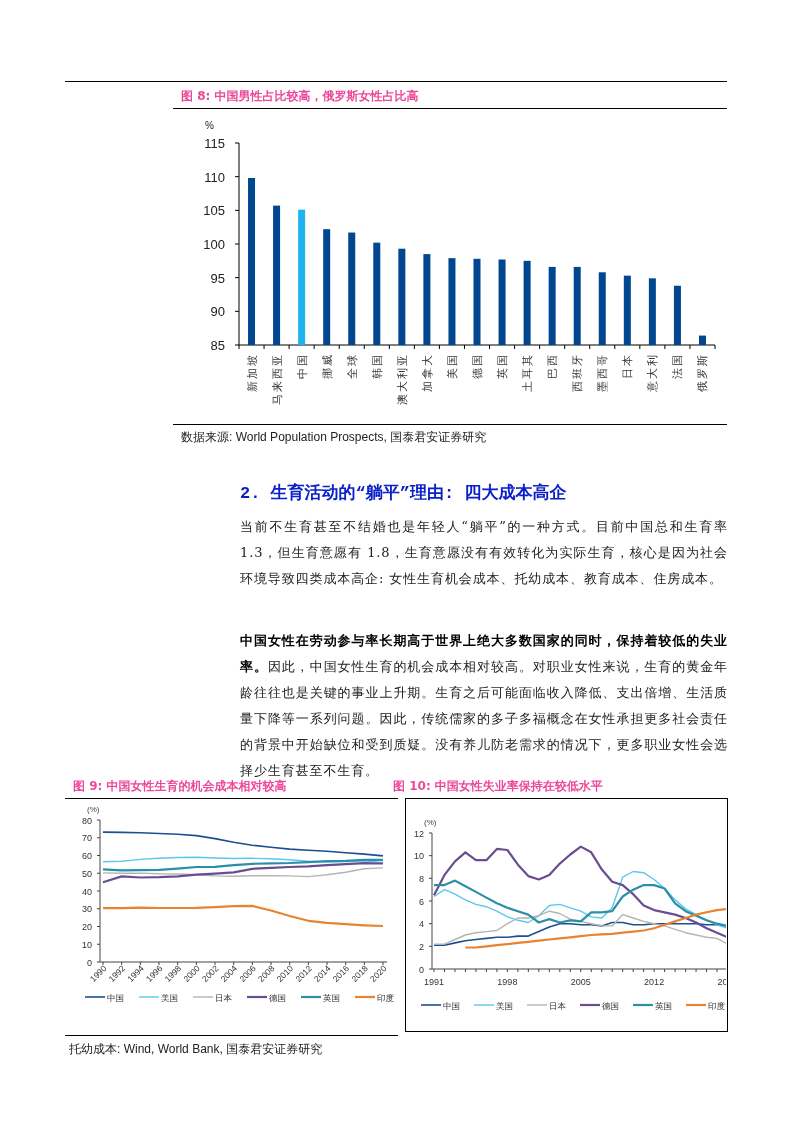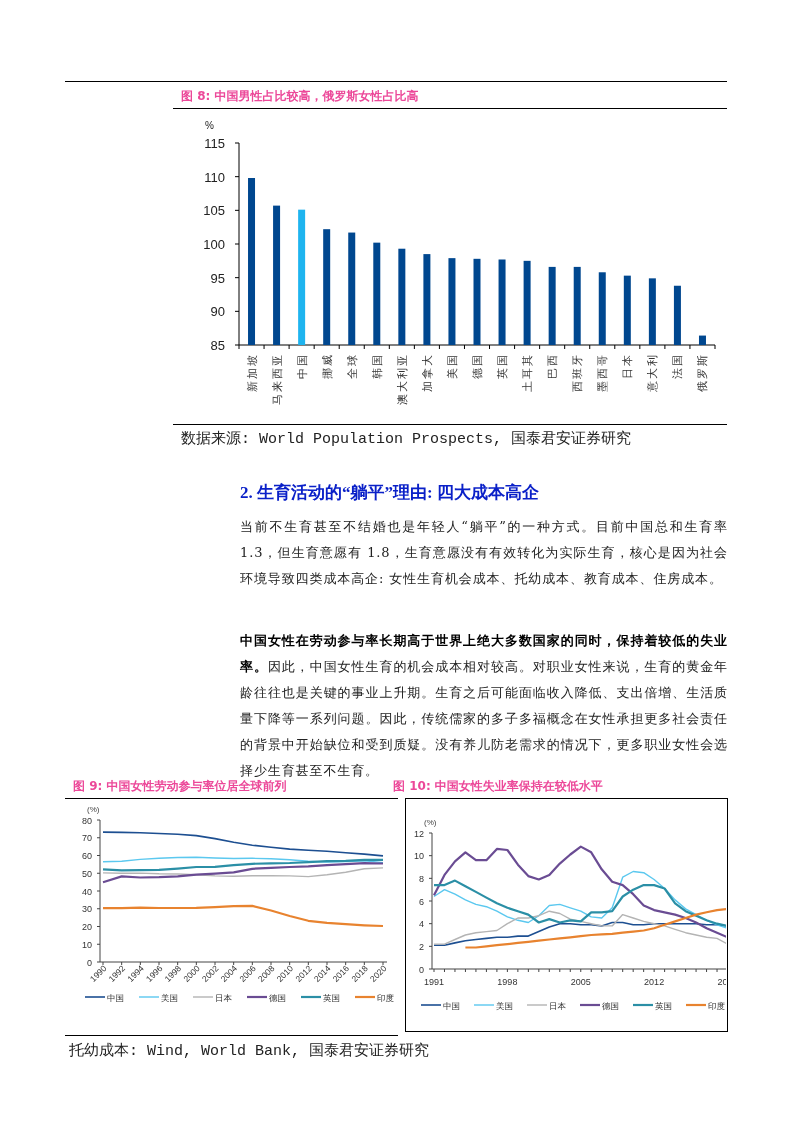--- a/index.html
+++ b/index.html
@@ -1,21 +1,21 @@
 <!DOCTYPE html>
 <html><head>
 <meta charset="utf-8">
 <style>
   html,body{margin:0;padding:0;background:#fff;}
   body{width:793px;height:1122px;position:relative;overflow:hidden;font-family:"DejaVu Serif","Liberation Serif",serif;color:#222;}
   .abs{position:absolute;}
   .rule{position:absolute;height:0;border-top:1px solid #000;}
   .fig-title{position:absolute;font-family:"DejaVu Sans","Liberation Sans",sans-serif;font-weight:bold;font-size:12px;color:#ec4899;white-space:nowrap;}
-  .source{position:absolute;font-size:15px;color:#222;white-space:nowrap;font-family:Liberation Mono, monospace;}
-  .section-heading{position:absolute;left:240px;top:481px;font-family:Liberation Serif, serif;font-weight:bold;font-size:17px;color:#0a20c8;white-space:nowrap;}
+  .source{position:absolute;font-size:12px;color:#222;white-space:nowrap;font-family:Liberation Sans, sans-serif;}
+  .section-heading{position:absolute;left:240px;top:481px;font-family:Liberation Mono, monospace;font-weight:bold;font-size:17px;color:#0a20c8;white-space:nowrap;}
   .para{position:absolute;left:240px;width:488px;font-size:13px;line-height:26px;letter-spacing:0.9px;color:#222;text-align:justify;}
   .para b{font-family:"DejaVu Sans","Liberation Sans",sans-serif;font-weight:bold;color:#000;}
   svg text{font-family:"Liberation Sans","DejaVu Sans",sans-serif;}
   .frame{position:absolute;border:1px solid #000;}
 </style>
 </head>
 <body>
 
 <div class="rule" style="left:65px;top:81px;width:662px;"></div>
 
@@ -100,21 +100,21 @@
   </svg>
 <div class="rule" style="left:173px;top:424px;width:554px;"></div>
 <div class="source" style="left:181px;top:429px;">数据来源: World Population Prospects, 国泰君安证券研究</div>
 
 <div class="section-heading">2. 生育活动的“躺平”理由: 四大成本高企</div>
 <div class="para" style="top:514px;">当前不生育甚至不结婚也是年轻人“躺平”的一种方式。目前中国总和生育率 1.3，但生育意愿有 1.8，生育意愿没有有效转化为实际生育，核心是因为社会环境导致四类成本高企: 女性生育机会成本、托幼成本、教育成本、住房成本。</div>
 <div class="para" style="top:628px;">
   <b>中国女性在劳动参与率长期高于世界上绝大多数国家的同时，保持着较低的失业率。</b><span>因此，中国女性生育的机会成本相对较高。对职业女性来说，生育的黄金年龄往往也是关键的事业上升期。生育之后可能面临收入降低、支出倍增、生活质量下降等一系列问题。因此，传统儒家的多子多福概念在女性承担更多社会责任的背景中开始缺位和受到质疑。没有养儿防老需求的情况下，更多职业女性会选择少生育甚至不生育。</span>
 </div>
 
-<div class="fig-title" style="left:73px;top:778px;">图 9: 中国女性劳动参与率位居全球前列</div>
+<div class="fig-title" style="left:73px;top:778px;">图 9: 中国女性生育的机会成本相对较高</div>
 <div class="rule" style="left:65px;top:798px;width:333px;"></div>
 <svg id="chart9" class="abs" style="left:65px;top:800px;" width="333" height="210">
     <text x="22" y="12" font-size="8" fill="#444">(%)</text>
     <line x1="35" y1="20" x2="35" y2="162" stroke="#444" stroke-width="1"></line>
     <line x1="35" y1="162" x2="322" y2="162" stroke="#444" stroke-width="1"></line>
     <line x1="32" y1="162" x2="35" y2="162" stroke="#444"></line>
     <text x="27" y="165.5" font-size="9" text-anchor="end" fill="#333">0</text>
     <line x1="32" y1="144.25" x2="35" y2="144.25" stroke="#444"></line>
     <text x="27" y="147.75" font-size="9" text-anchor="end" fill="#333">10</text>
     <line x1="32" y1="126.5" x2="35" y2="126.5" stroke="#444"></line>

